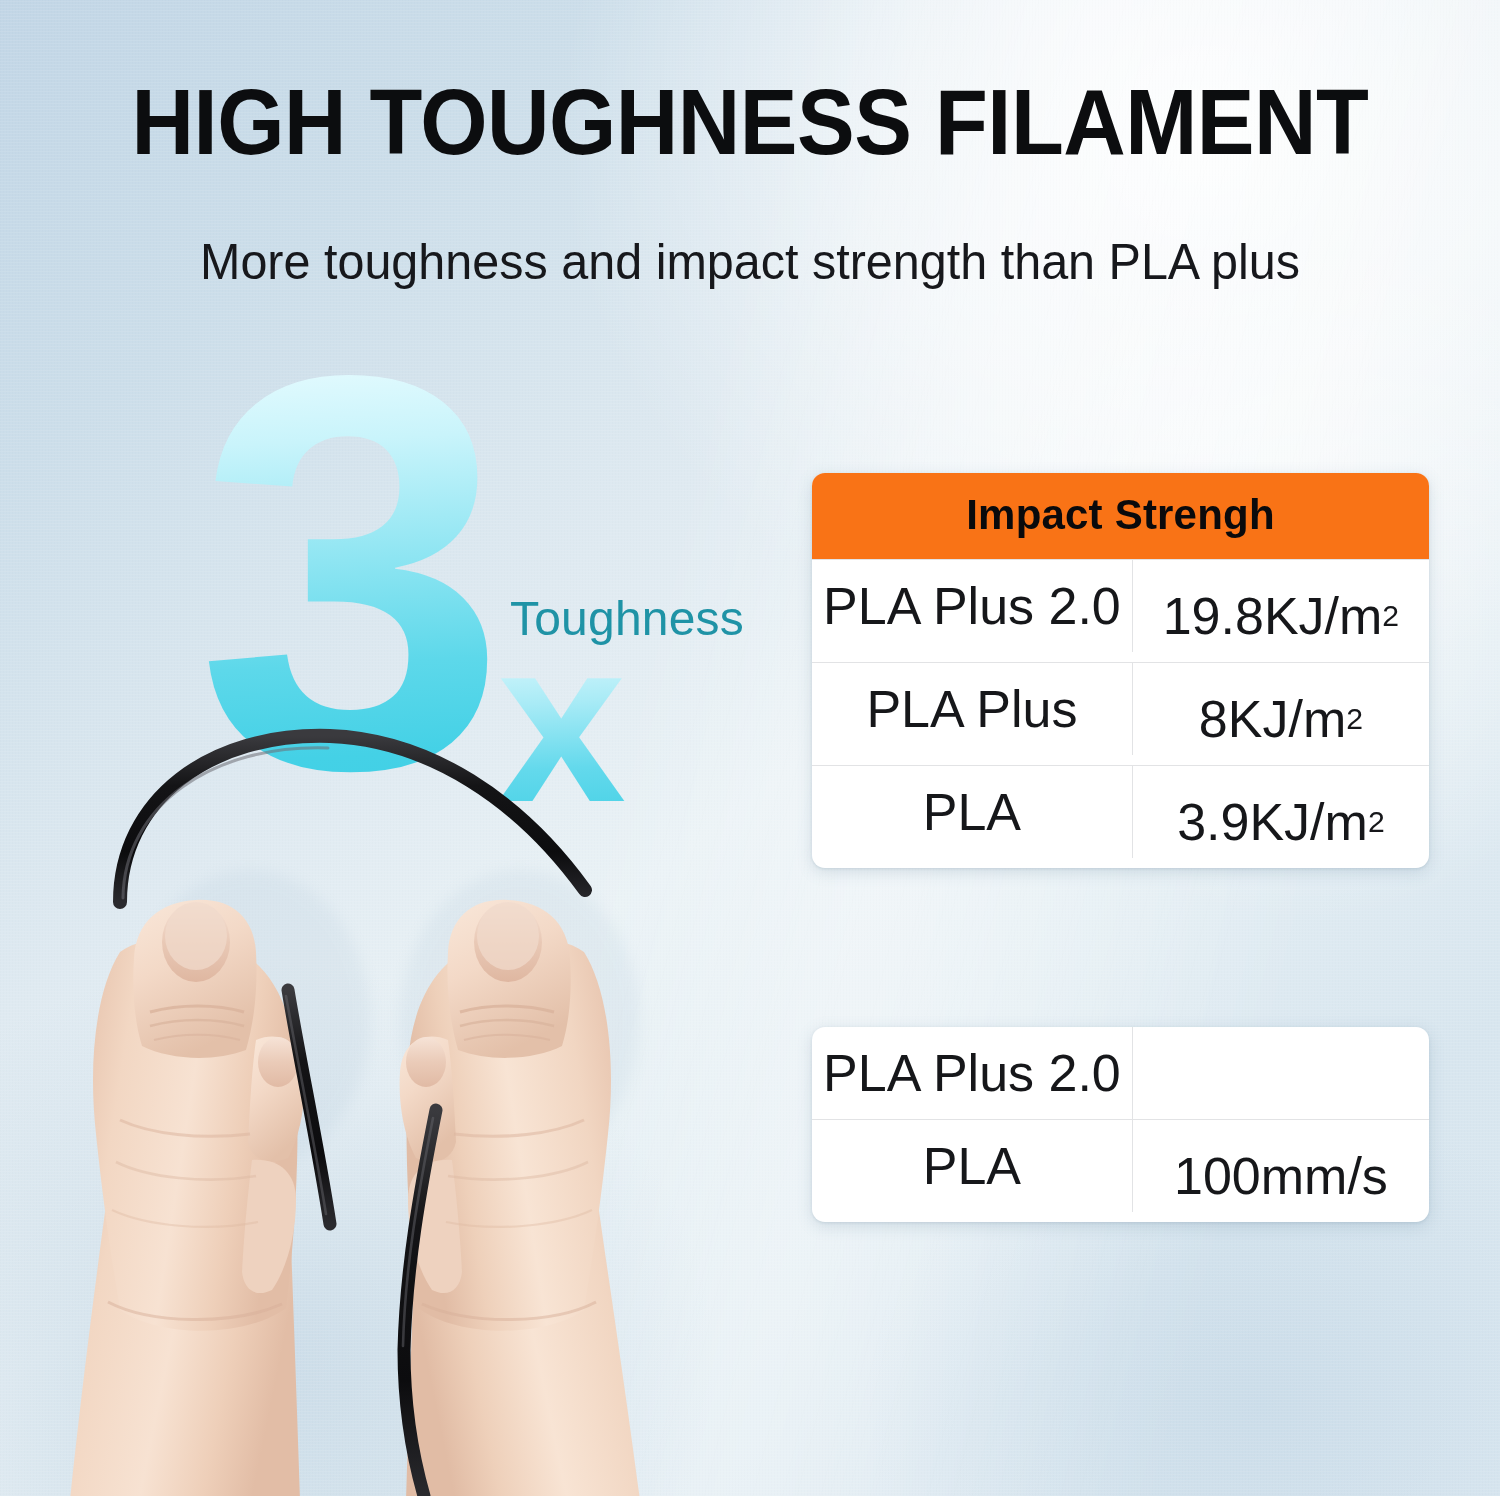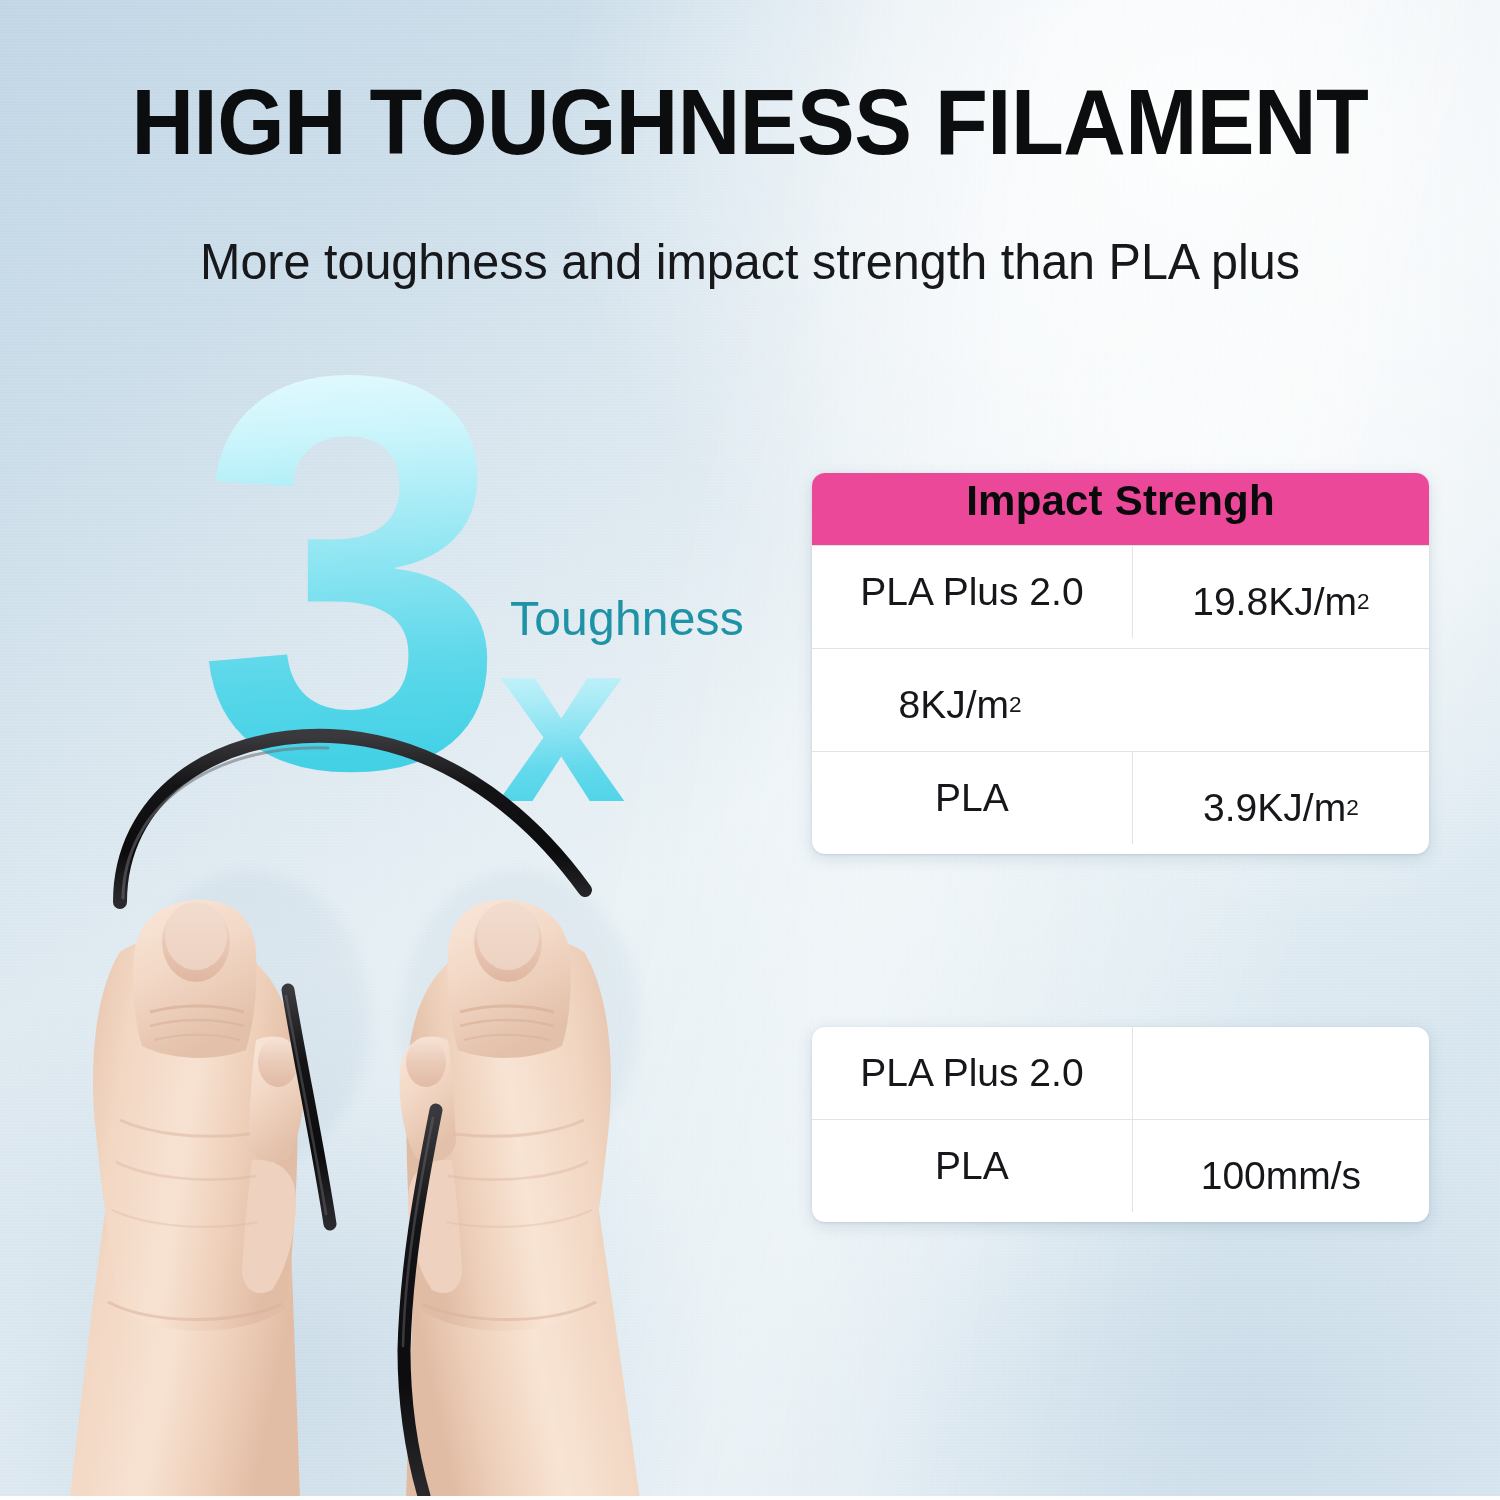--- a/index.html
+++ b/index.html
@@ -180,39 +180,39 @@
     border-radius: 13px;
     background: #ffffff;
     overflow: hidden;
     box-shadow: 0 4px 16px rgba(92,126,152,0.20),
                 0 1px 3px rgba(92,126,152,0.18);
   }
   .card-impact { left: 812px; top: 473px; width: 617px; }
   .card-speed  { left: 812px; top: 1027px; width: 617px; }
 
   .card-head {
-    background: #ec4899;
+    background: #f97316;
     color: #0a0a0c;
     text-align: center;
     font-size: 42px;
     font-weight: 700;
     letter-spacing: 0.2px;
-    padding: 4px 0 20px;
+    padding: 18px 0 20px;
   }
   .row {
     display: flex;
     align-items: stretch;
     border-top: 1.5px solid #e2e3e5;
   }
   .row:first-of-type { border-top: none; }
   .cell {
     display: flex;
     align-items: center;
     justify-content: center;
-    font-size: 39px;
+    font-size: 52px;
     font-weight: 400;
     color: #16171a;
     height: 92px;
   }
   .cell-name  { width: 52%; border-right: 1.5px solid #e2e3e5; }
   .cell-value { width: 48%; margin-top: 10px; }
   .cell-value sup {
     font-size: 0.58em;
     vertical-align: super;
     line-height: 0;
@@ -354,20 +354,21 @@
 
     <div class="row">
       <div class="cell cell-name">PLA Plus 2.0</div>
       <div class="cell cell-value">
         <span>19.8KJ/m</span>
           <sup>2</sup>
       </div>
     </div>
 
     <div class="row">
+      <div class="cell cell-name">PLA Plus</div>
       <div class="cell cell-value">
         <span>8KJ/m</span>
           <sup>2</sup>
       </div>
     </div>
 
     <div class="row">
       <div class="cell cell-name">PLA</div>
       <div class="cell cell-value">
         <span>3.9KJ/m</span>

